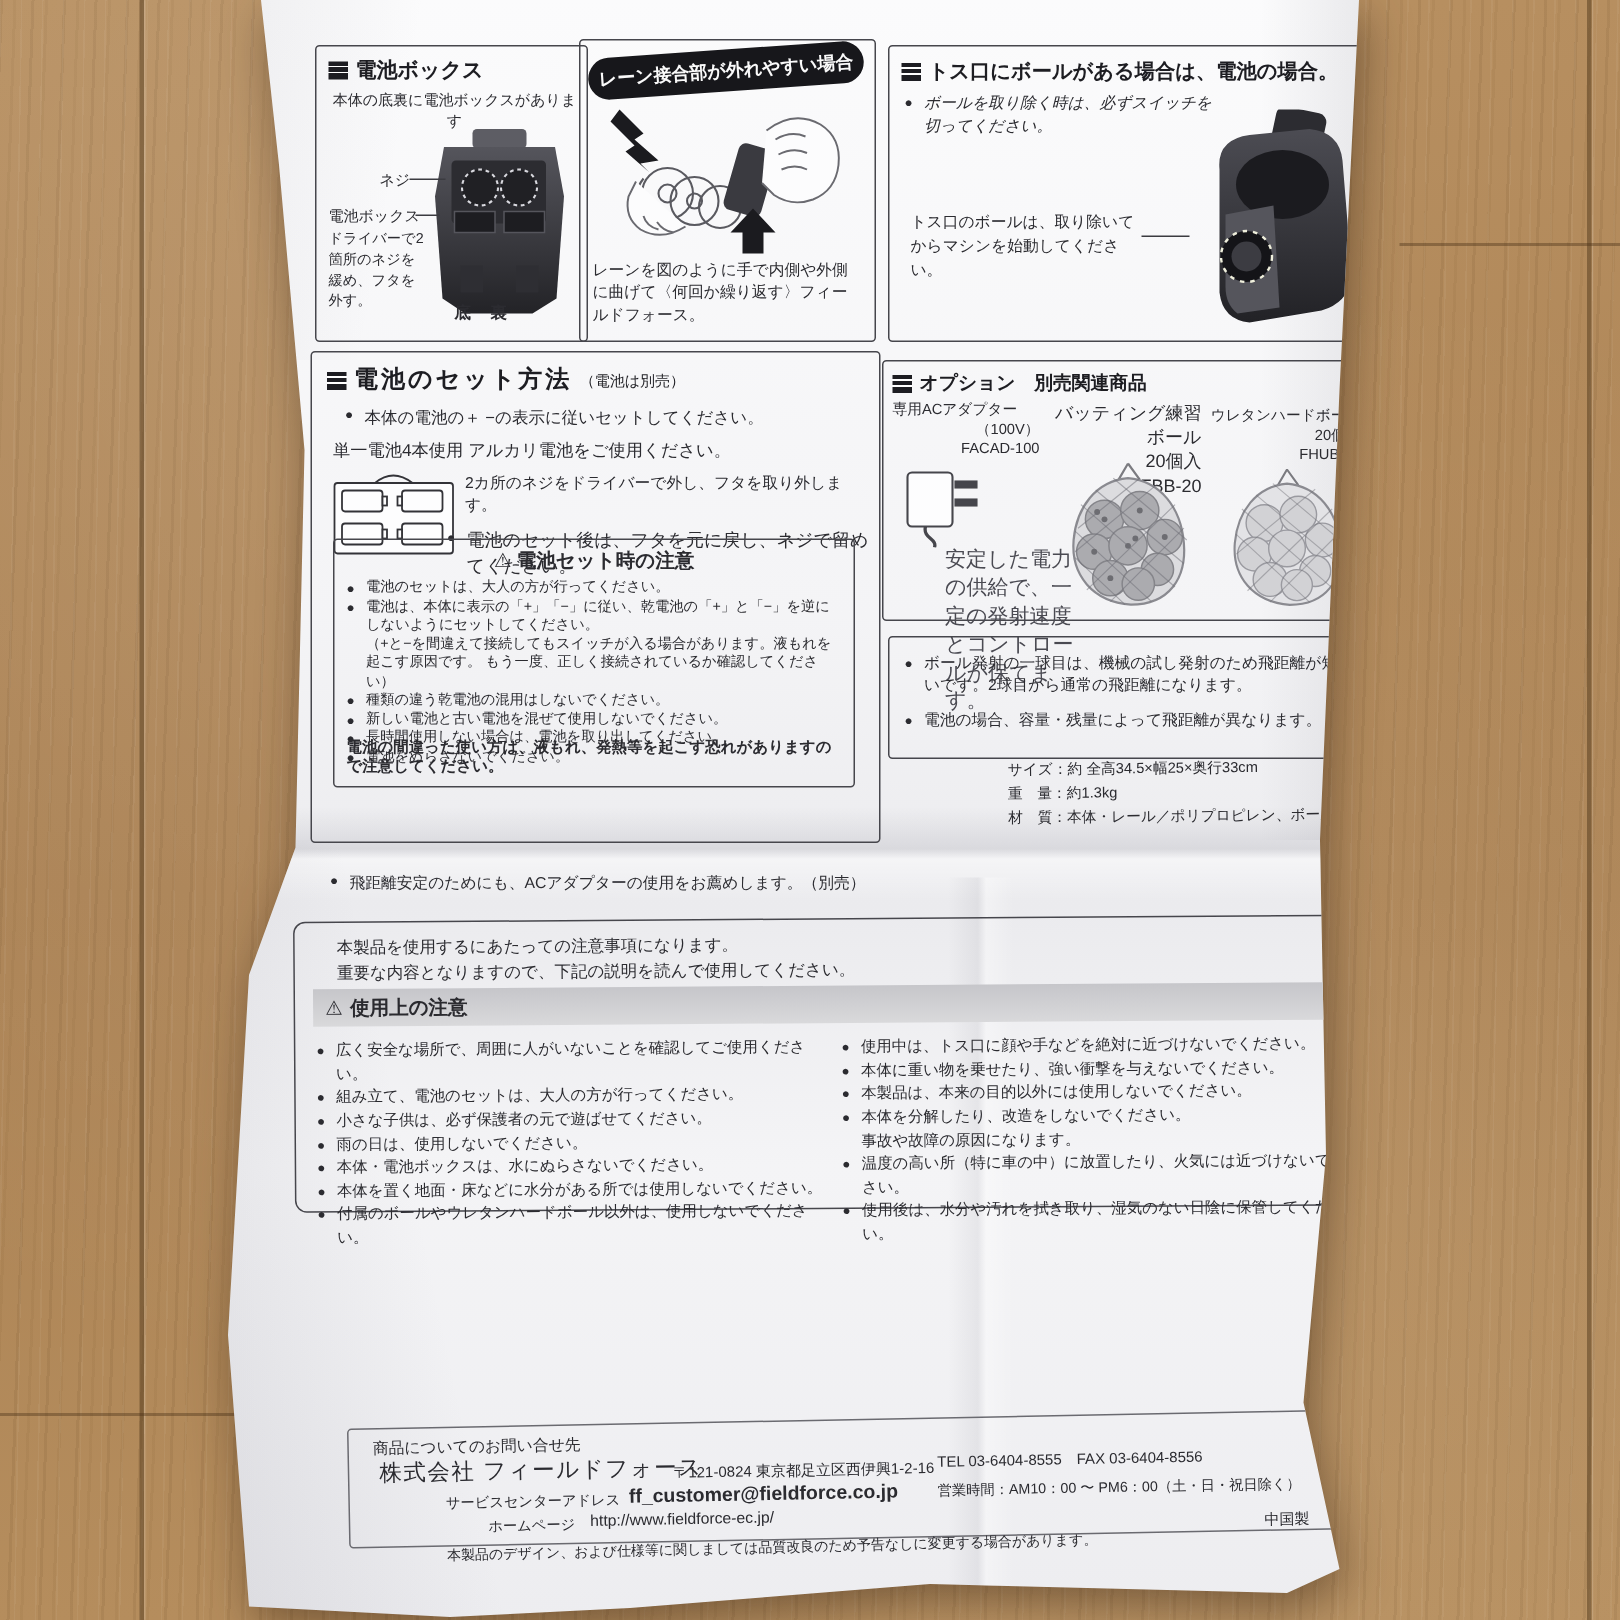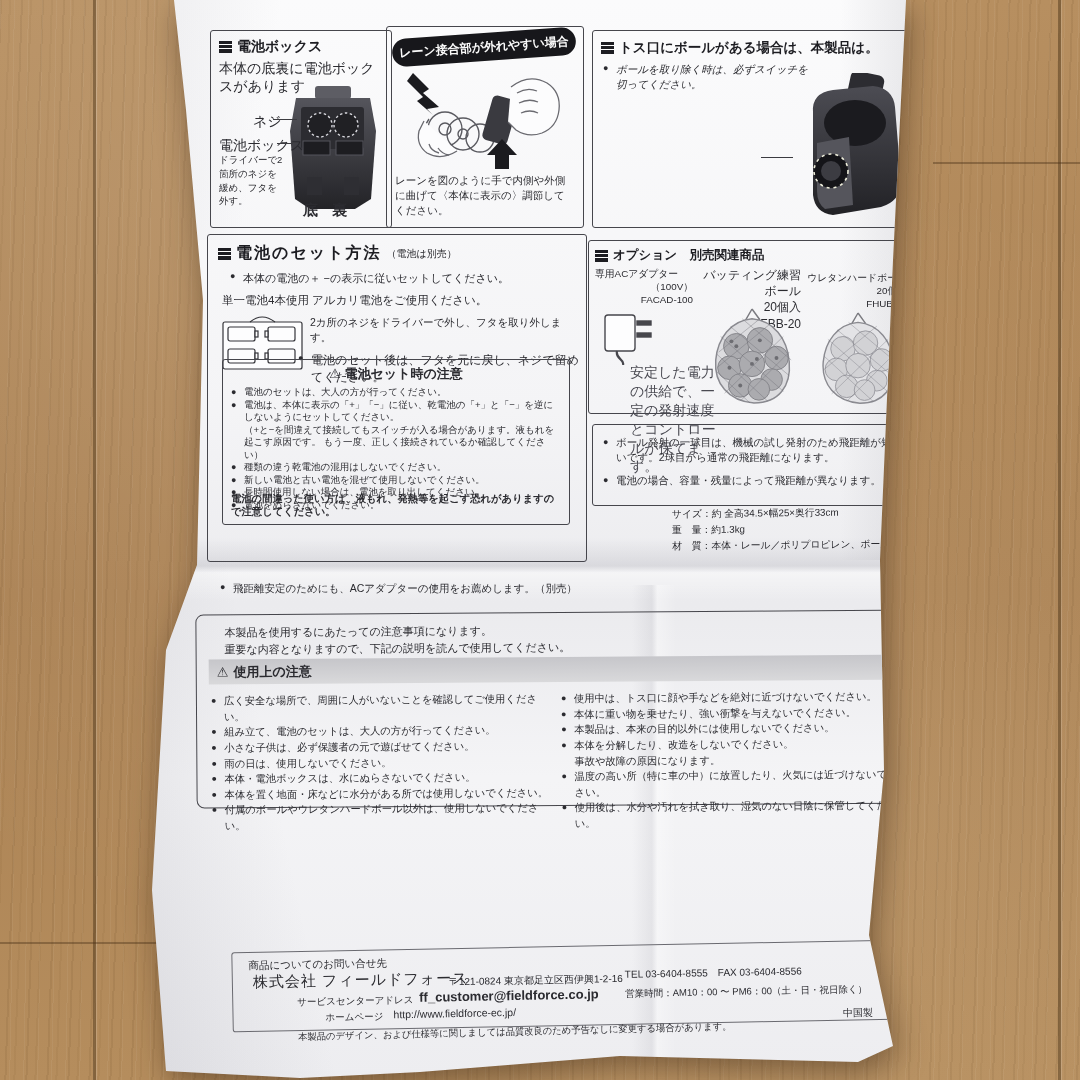--- a/index.html
+++ b/index.html
@@ -22,21 +22,21 @@
   .crease-v{left:632px;top:585px;width:44px;height:490px;background:linear-gradient(90deg,transparent,rgba(115,115,128,0.10) 45%,rgba(255,255,255,0.35) 58%,transparent);}
   .shade-right{right:150px;top:0;width:76px;height:560px;background:linear-gradient(90deg,transparent,rgba(100,100,112,0.13));left:auto;left:840px;}
   .shade-bl{left:140px;top:560px;width:250px;height:520px;background:linear-gradient(78deg,rgba(125,125,138,0.17),transparent 55%);}
   .shade-tl{left:150px;top:0;width:180px;height:240px;background:linear-gradient(100deg,rgba(120,120,132,0.10),transparent 60%);}
 
   .box{position:absolute;border:1.5px solid #46464c;border-radius:3px;}
   .t{position:absolute;}
   .sec-title{font-weight:bold;font-size:14px;color:#1d1d22;display:flex;align-items:center;gap:5px;}
   .sec-title .sq{display:inline-block;width:13px;height:12px;flex:0 0 13px;
      background:linear-gradient(180deg,#1d1d22 0 3px,#fff 3px 4px,#1d1d22 4px 7px,#fff 7px 8px,#1d1d22 8px 12px);}
-  .small{font-size:14px;}
+  .small{font-size:10px;text-align:center;}
   .bullet-line{position:relative;padding-left:13px;}
   .bullet-line::before{content:"●";position:absolute;left:0;top:0;font-size:9px;}
   ul.dotlist{list-style:none;margin:0;padding:0;}
   ul.dotlist li{position:relative;padding-left:13px;margin:0;}
   ul.dotlist li::before{content:"●";position:absolute;left:0;top:1px;font-size:9px;}
   .pre{white-space:pre-line;}
   .banner{background:#17171b;color:#fafafa;font-weight:bold;text-align:center;border-radius:15px;}
   .graybar{background:linear-gradient(180deg,#c6c6ca,#d9d9db);display:flex;align-items:center;font-weight:bold;font-size:13px;color:#2a2a2f;padding-left:8px;gap:5px;}
   svg{display:block;}
   .ptr{position:absolute;border-top:1px solid #3b3b40;}
@@ -81,21 +81,21 @@
         <rect x="20" y="58" width="27" height="14" fill="#1d1d21" stroke="#55555c"></rect>
         <rect x="53" y="58" width="27" height="14" fill="#1d1d21" stroke="#55555c"></rect>
         <rect x="24" y="94" width="15" height="18" fill="#2e2e33"></rect>
         <rect x="61" y="94" width="15" height="18" fill="#2e2e33"></rect>
       </svg>
       <div class="t small" style="left:42px;top:82px;">ネジ</div>
       <div class="ptr" style="left:62px;top:88px;width:24px;"></div>
       <div class="t small" style="left:8px;top:106px;">電池ボックス</div>
       <div class="ptr" style="left:66px;top:112px;width:16px;"></div>
       <div class="t" style="left:8px;top:122px;width:64px;font-size:9.5px;line-height:1.45;">ドライバーで2箇所のネジを緩め、フタを外す。</div>
-      <div class="t" style="left:92px;top:170px;font-size:15px;font-weight:bold;letter-spacing:5px;">底 裏</div>
+      <div class="t" style="left:92px;top:170px;font-size:11px;font-weight:bold;letter-spacing:5px;">底 裏</div>
     </div>
 
     <div class="box" style="left:386px;top:26px;width:196px;height:200px;">
       <div class="t banner" style="left:5px;top:6px;width:184px;height:28px;line-height:28px;font-size:12px;transform:rotate(-4deg);">レーン接合部が外れやすい場合</div>
       <svg class="t" style="left:12px;top:40px;" width="172" height="104" viewBox="0 0 172 104">
         <g stroke="#5a5a60" stroke-width="1.4" fill="none">
           <circle cx="46" cy="62" r="17"></circle>
               <circle cx="64" cy="67" r="16"></circle>
               <circle cx="81" cy="71" r="14"></circle>
           <circle cx="46" cy="62" r="6"></circle>
@@ -107,29 +107,30 @@
           <path d="M112,20 q18,-14 36,-4 q14,9 12,27 q-2,17 -17,23 q-14,5 -26,-3 l-8,-8"></path>
           <path d="M118,26 q10,-6 20,-2 M120,36 q10,-5 19,-1 M122,46 q9,-4 17,0"></path>
           <path d="M58,84 q-16,10 -30,2 q-11,-8 -8,-22 l5,-10"></path>
           <path d="M40,86 q-8,-2 -10,-9 M50,88 q-7,-1 -11,-7"></path>
         </g>
         <g fill="#1b1b1f">
           <path d="M14,6 L30,22 L24,26 L40,40 L28,42 L34,48 L18,34 L24,30 L8,14 Z"></path>
           <path d="M96,102 L96,88 L88,88 L103,72 L118,88 L110,88 L110,102 Z"></path>
         </g>
       </svg>
-      <div class="t" style="left:8px;top:146px;width:180px;font-size:10.5px;line-height:1.45;">レーンを図のように手で内側や外側に曲げて〈本体に表示の〉調節してください。</div>
+      <div class="t" style="left:8px;top:146px;width:180px;font-size:10.5px;line-height:1.45;">レーンを図のように手で内側や外側に曲げて〈何回か繰り返す〉フィールドフォース。</div>
     </div>
 
     <div class="box" style="left:592px;top:30px;width:318px;height:196px;">
       <div class="t sec-title" style="left:8px;top:8px;font-size:13.5px;">
         <span class="sq"></span>
-        <span>トス口にボールがある場合は、本製品は。</span>
+        <span>トス口にボールがある場合は、電池の場合。</span>
       </div>
       <div class="t bullet-line" style="left:10px;top:31px;width:200px;font-size:10.5px;line-height:1.4;font-style:italic;">ボールを取り除く時は、必ずスイッチを切ってください。</div>
+      <div class="t" style="left:14px;top:110px;width:156px;font-size:10.5px;line-height:1.5;">トス口のボールは、取り除いてからマシンを始動してください。</div>
       <div class="ptr" style="left:168px;top:126px;width:32px;"></div>
       <svg class="t" style="left:198px;top:42px;" width="114" height="150" viewBox="0 0 114 150">
         <defs>
               <linearGradient id="g2" x1="0" y1="0" x2="0" y2="1">
           <stop offset="0" stop-color="#4c4c53"></stop>
                 <stop offset="1" stop-color="#222226"></stop>
               </linearGradient>
             </defs>
         <rect x="58" y="0" width="34" height="26" rx="6" fill="#2c2c31" transform="rotate(12 75 13)"></rect>
         <circle cx="80" cy="22" r="7" fill="#121215"></circle>

